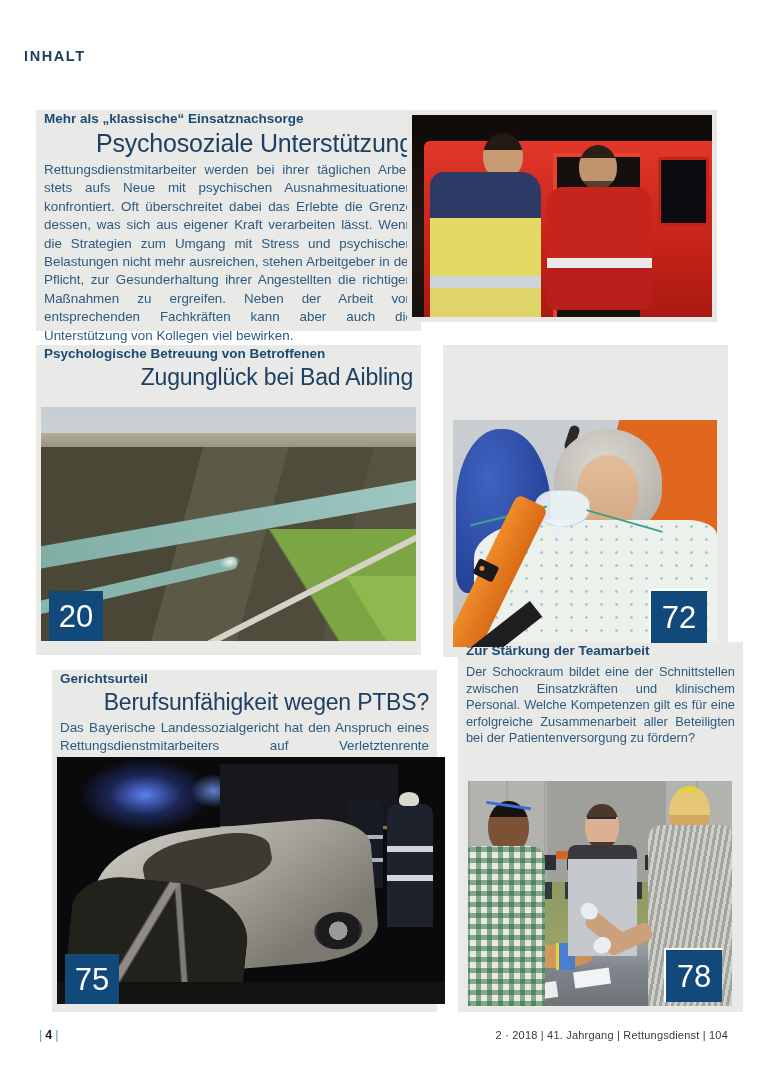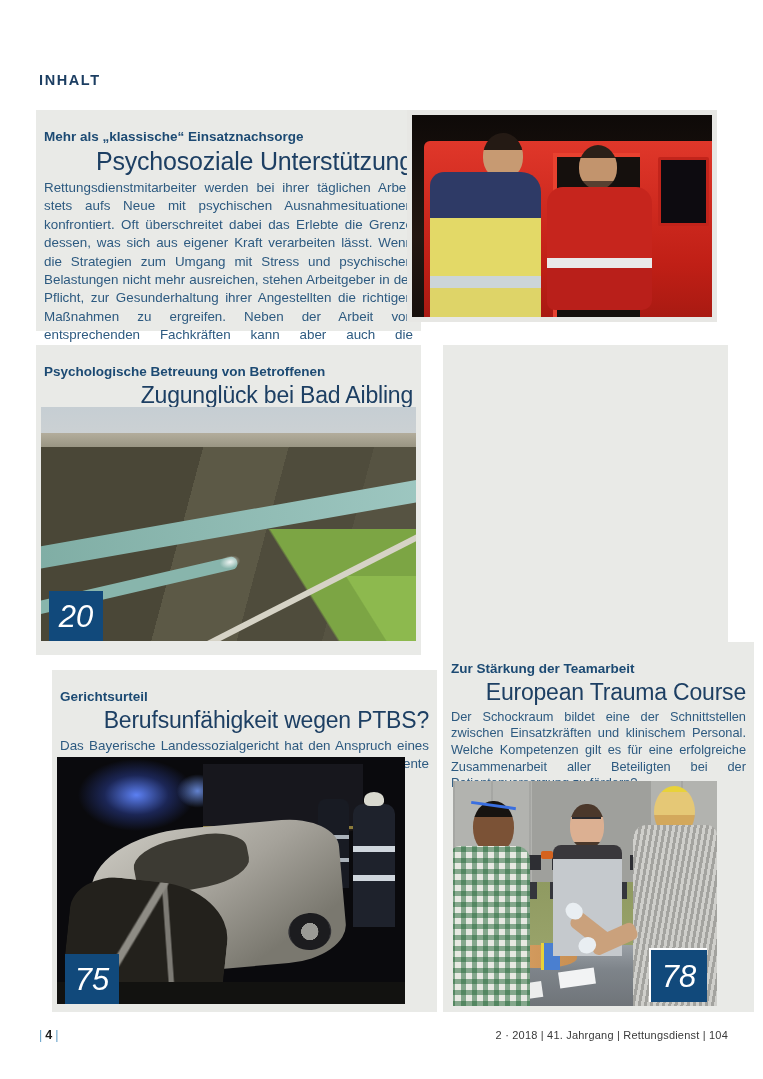--- a/index.html
+++ b/index.html
@@ -3,38 +3,38 @@
 <meta charset="utf-8">
 <style>
   html,body{margin:0;padding:0;}
   body{
     width:763px;height:1079px;position:relative;background:#ffffff;
     font-family:"Liberation Sans", sans-serif;overflow:hidden;
   }
   *{box-sizing:border-box;}
 
   .section-label{
-    position:absolute;left:39px;top:48px;
-    font-size:14.5px;font-weight:700;letter-spacing:1.6px;color:#1c3e62;margin-top:24px;
+    position:absolute;left:24px;top:48px;
+    font-size:14.5px;font-weight:700;letter-spacing:1.6px;color:#1c3e62;
   }
 
-  .block{position:absolute;background:#e9eae7;padding:18px 8px;}
+  .block{position:absolute;background:#e9eae7;padding:0 8px;}
   .kicker{font-size:13.5px;font-weight:700;color:#1c4a73;margin:1px 0 0;line-height:1.25;}
   .title{font-size:23px;font-weight:400;color:#1d3f63;margin:2px 0 3px;line-height:1.08;letter-spacing:-0.2px;text-align:right;}
   .teaser{font-size:13.4px;color:#2d5a80;text-align:justify;line-height:1.375;margin:4px 0 0;}
 
   .block-1{left:36px;top:110px;width:385px;height:221px;}
   .block-1 .title{font-size:25px;}
   .block-2{left:36px;top:345px;width:385px;height:310px;}
   .block-3{left:443px;top:345px;width:285px;height:312px;}
   .block-4{left:32px;top:670px;width:385px;height:342px;margin-left:20px;}
-  .block-5{left:443px;top:642px;width:311px;height:370px;}
+  .block-5{left:458px;top:642px;width:285px;height:370px;}
   .block-5 .teaser{font-size:12.8px;line-height:1.3;}
 
-  figure.photo{margin:0;position:absolute;overflow:hidden;font-style:italic;}
+  figure.photo{margin:0;position:absolute;overflow:hidden;}
   .shape{position:absolute;}
 
   
   .badge{
     position:absolute;width:54px;height:50px;background:#11497b;color:#fff;
     display:flex;align-items:center;justify-content:center;
     font-size:31px;line-height:1;z-index:9;
   }
   .badge-bl{left:8px;bottom:0;}
   .badge-br{right:10px;bottom:4px;border-top:2px solid #fff;border-left:2px solid #fff;width:58px;height:54px;}
@@ -91,21 +91,21 @@
   .p3-gown{left:8%;top:44%;width:92%;height:56%;border-radius:30% 12% 0 0;
     background-color:#edf1ec;
     background-image:radial-gradient(#a8c4d8 1.2px,rgba(0,0,0,0) 1.7px);background-size:15px 13px;}
   .p3-strap{left:10%;top:32%;width:13%;height:74%;background:linear-gradient(90deg,#ef8c2a,#d96a14);
     transform:rotate(26deg);border-radius:7px;z-index:4;}
   .p3-strap::after{content:"";position:absolute;left:-18%;top:44%;width:22px;height:17px;background:#1a1a1d;border-radius:3px;
     background-image:radial-gradient(circle at 30% 50%,#ef8c2a 2px,#1a1a1d 3px);}
   .p3-belt{left:-6%;bottom:-3%;width:42%;height:9%;background:#1f1f22;transform:rotate(-38deg);z-index:5;}
 
   
-  .photo-4{left:5px;top:87px;width:348px;height:247px;background:#0a0a0d;}
+  .photo-4{left:5px;top:87px;width:388px;height:247px;background:#0a0a0d;}
   .p4-glow-blue{left:6%;top:1%;width:42%;height:32%;
     background:radial-gradient(closest-side at 40% 45%,rgba(96,134,255,.95),rgba(60,90,220,.35) 55%,rgba(0,0,0,0));}
   .p4-glow-blue::after{content:"";position:absolute;left:62%;top:10%;width:40%;height:60%;
     background:radial-gradient(closest-side,rgba(120,160,255,.8),rgba(0,0,0,0) 70%);}
   .p4-glow-warm{right:4%;top:4%;width:48%;height:32%;
     background:radial-gradient(closest-side at 30% 55%,rgba(255,214,150,.95),rgba(0,0,0,0) 60%),
                radial-gradient(closest-side at 74% 60%,rgba(255,190,120,.85),rgba(0,0,0,0) 55%);}
   .p4-truck{left:42%;top:3%;width:46%;height:26%;background:#17171d;border-bottom:3px solid #8a7a3a;}
   .p4-ff1{right:3%;top:19%;width:12%;height:50%;border-radius:10px 10px 0 0;background:#1e222c;
     background-image:linear-gradient(180deg,rgba(0,0,0,0) 0 34%,#cfd6dd 34% 39%,rgba(0,0,0,0) 39% 58%,#cfd6dd 58% 63%,rgba(0,0,0,0) 63%);}
@@ -199,20 +199,33 @@
     <div class="shape p2-forest"></div>
     <div class="shape p2-river-main"></div>
     <div class="shape p2-river-lower"></div>
     <div class="shape p2-field"></div>
     <div class="shape p2-road"></div>
     <div class="badge badge-bl">20</div>
   </figure>
 </section>
 
 <section class="block block-3">
+  <figure class="photo photo-3">
+    <div class="shape p3-curtain"></div>
+    <div class="shape p3-hook"></div>
+    <div class="shape p3-seat"></div>
+    <div class="shape p3-patient"></div>
+    <div class="shape p3-gown"></div>
+    <div class="shape p3-mask"></div>
+    <div class="shape p3-tube-l"></div>
+    <div class="shape p3-tube-r"></div>
+    <div class="shape p3-strap"></div>
+    <div class="shape p3-belt"></div>
+    <div class="badge badge-br">72</div>
+  </figure>
 </section>
 
 <section class="block block-4">
   <div class="kicker">Gerichtsurteil</div>
   <div class="title">Berufsunfähigkeit wegen PTBS?</div>
   <p class="teaser">Das Bayerische Landessozialgericht hat den Anspruch eines Rettungsdienstmitarbeiters auf Verletztenrente zurückgewiesen.</p>
   <figure class="photo photo-4">
     <div class="shape p4-glow-blue"></div>
     <div class="shape p4-glow-warm"></div>
     <div class="shape p4-truck"></div>
@@ -220,21 +233,20 @@
     <div class="shape p4-ff2"></div>
     <div class="shape p4-car"></div>
     <div class="shape p4-wreck"></div>
     <div class="shape p4-ground"></div>
     <div class="badge badge-bl">75</div>
   </figure>
 </section>
 
 <section class="block block-5">
   <div class="kicker">Zur Stärkung der Teamarbeit</div>
-  <div class="title">European Trauma Course</div>
   <p class="teaser">Der Schockraum bildet eine der Schnittstellen zwischen Einsatzkräften und klinischem Personal. Welche Kompetenzen gilt es für eine erfolgreiche Zusammenarbeit aller Beteiligten bei der Patientenversorgung zu fördern?</p>
   <figure class="photo photo-5">
     <div class="shape p5-wall"></div>
     <div class="shape p5-floor"></div>
     <div class="shape p5-chair-row1"></div>
     <div class="shape p5-chair-row2"></div>
     <div class="shape p5-table"></div>
     <div class="shape p5-manikin"></div>
     <div class="shape p5-papers"></div>
     <div class="shape p5-instructor"></div>

